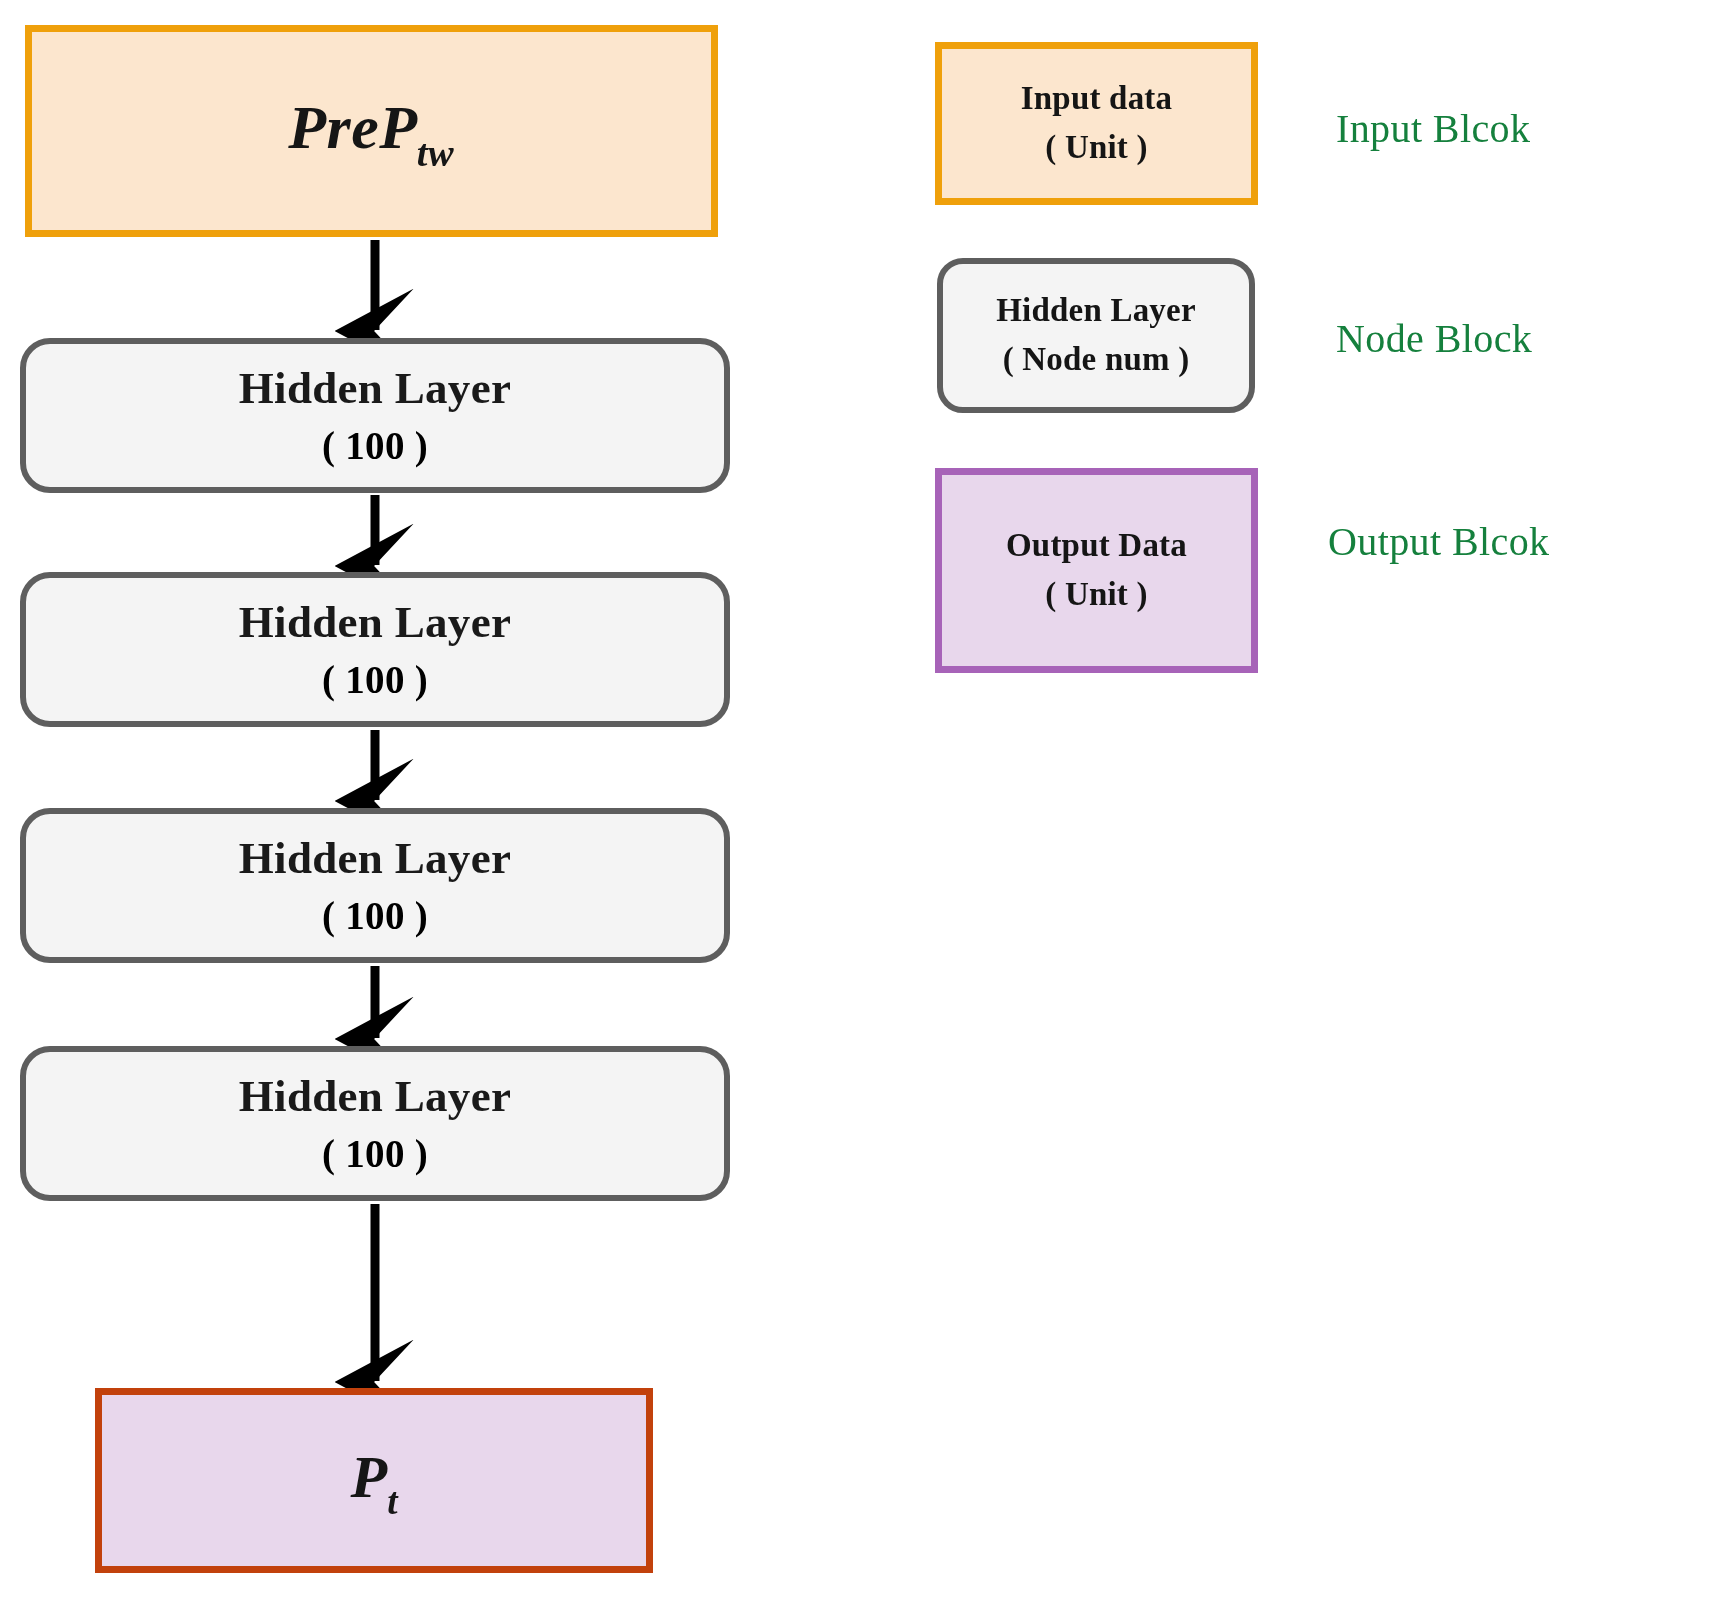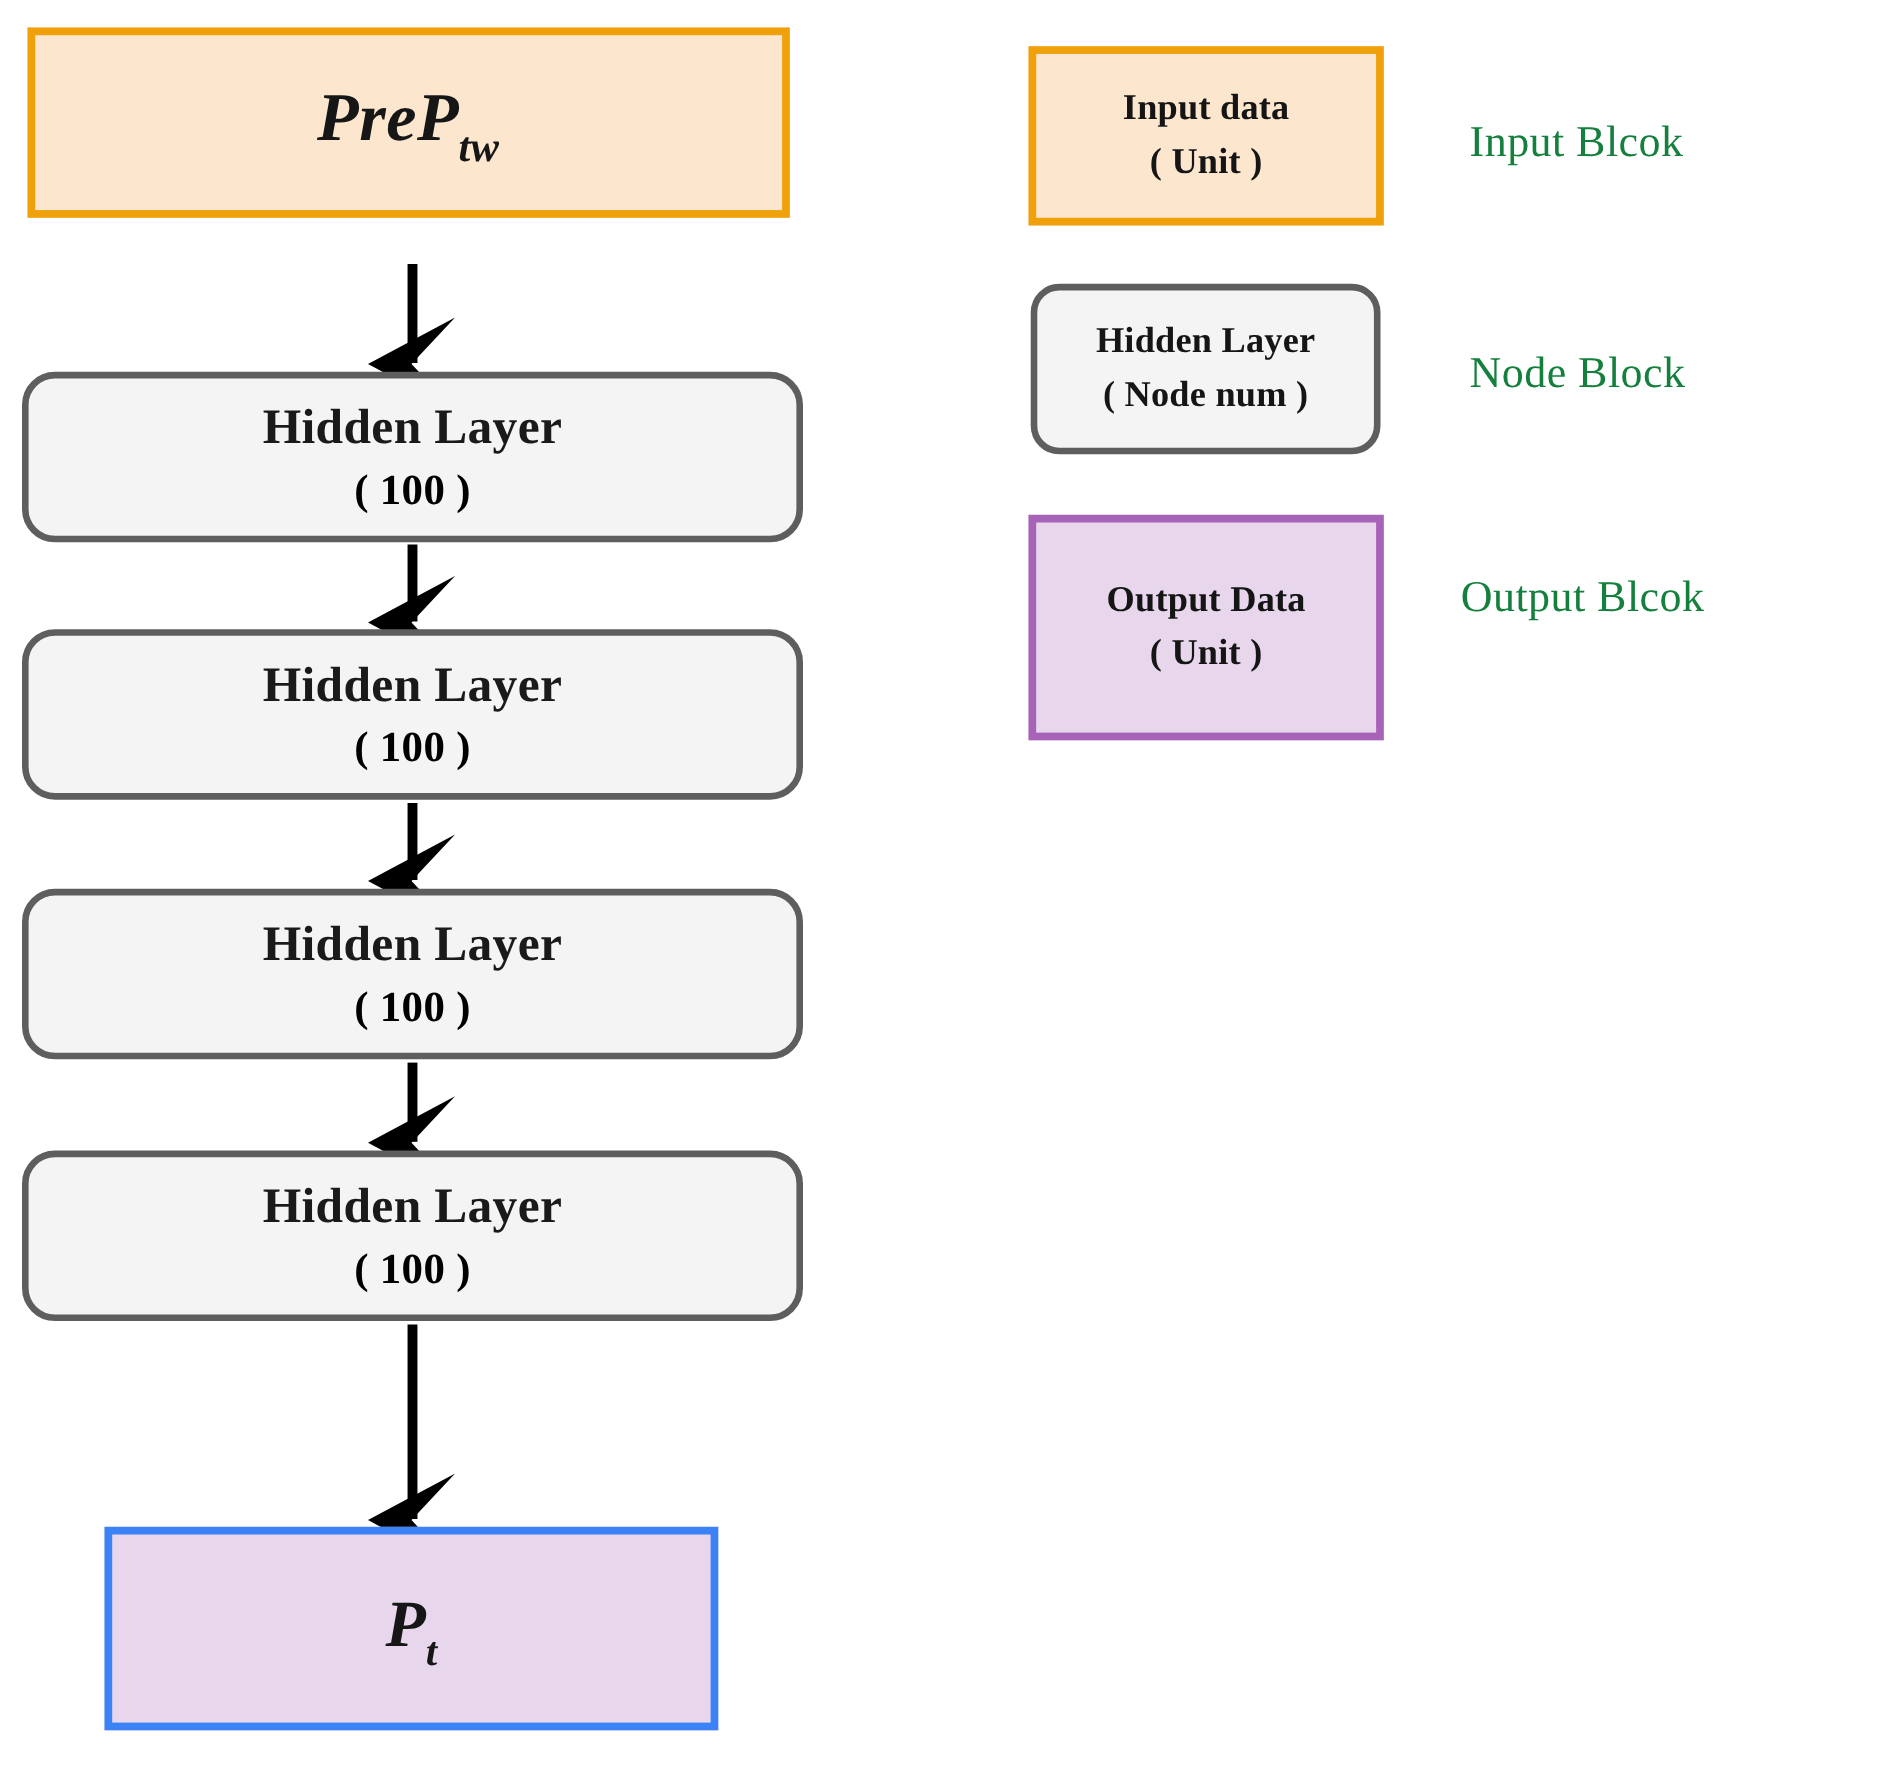--- a/index.html
+++ b/index.html
@@ -34,21 +34,21 @@
     justify-content: center;
     text-align: center;
     line-height: 1.18;
   }
 
   
   .input-node {
     left: 25px;
     top: 25px;
     width: 693px;
-    height: 173px;
+    height: 212px;
     background: #FCE6CE;
     border: 7px solid #EFA00B;
   }
   .input-node .formula {
     font-style: italic;
     font-weight: 700;
     font-size: 62px;
     color: #161616;
     letter-spacing: 0.5px;
   }
@@ -89,21 +89,21 @@
   .h3 { top: 808px; }
   .h4 { top: 1046px; }
 
   
   .output-node {
     left: 95px;
     top: 1388px;
     width: 558px;
     height: 185px;
     background: #E8D7EC;
-    border: 7px solid #3b82f6;
+    border: 7px solid #c2410c;
   }
   .output-node .formula {
     font-style: italic;
     font-weight: 700;
     font-size: 60px;
     color: #161616;
   }
   .output-node .formula .sub {
     font-size: 0.62em;
     vertical-align: sub;

